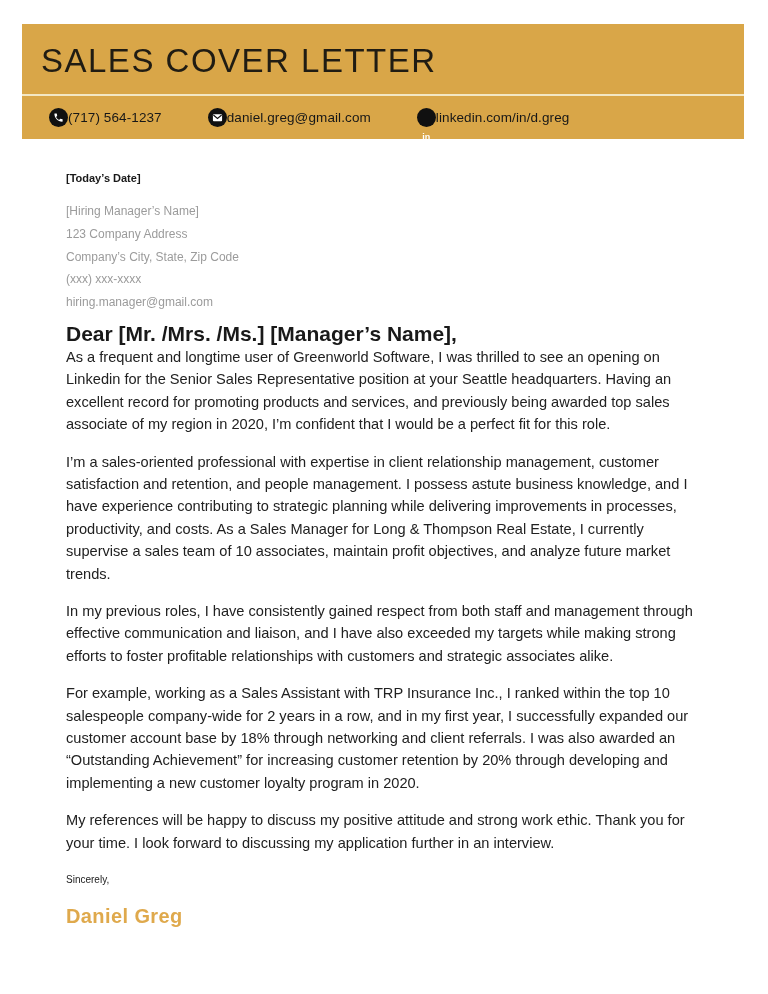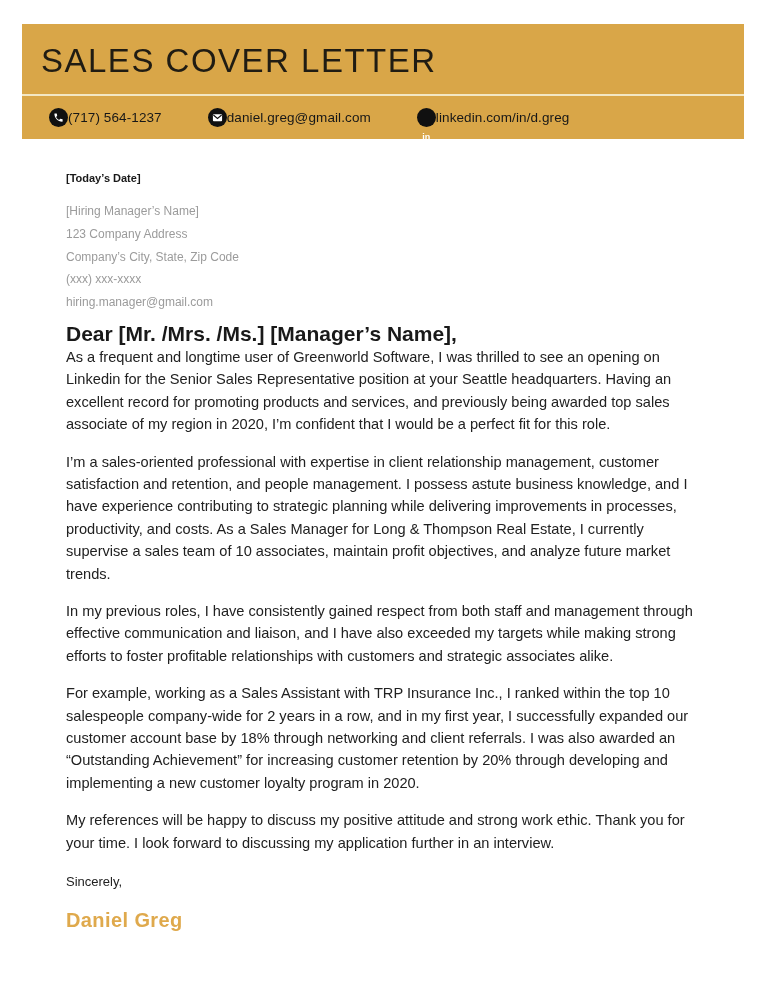--- a/index.html
+++ b/index.html
@@ -101,21 +101,21 @@
   }
   .paragraph{
     font-size:14.6px;
     line-height:22.4px;
     font-weight:400;
     color:#212121;
     margin-bottom:15px;
     text-align:left;
   }
   .closing{
-    font-size:13px;
+    font-size:10px;
     font-weight:400;
     color:#212121;
     margin-top:20px;
     margin-bottom:20px;
   }
   .signature{
     font-size:20px;
     font-weight:600;
     letter-spacing:.4px;
     color:var(--signature);

